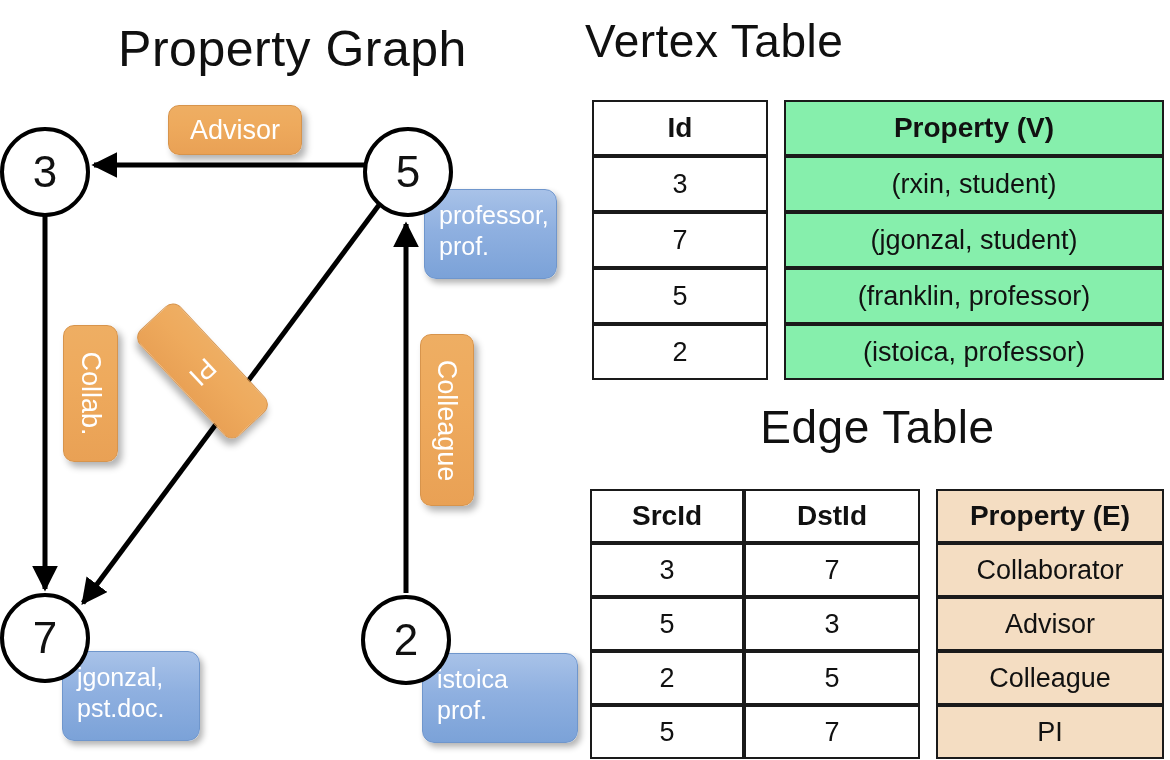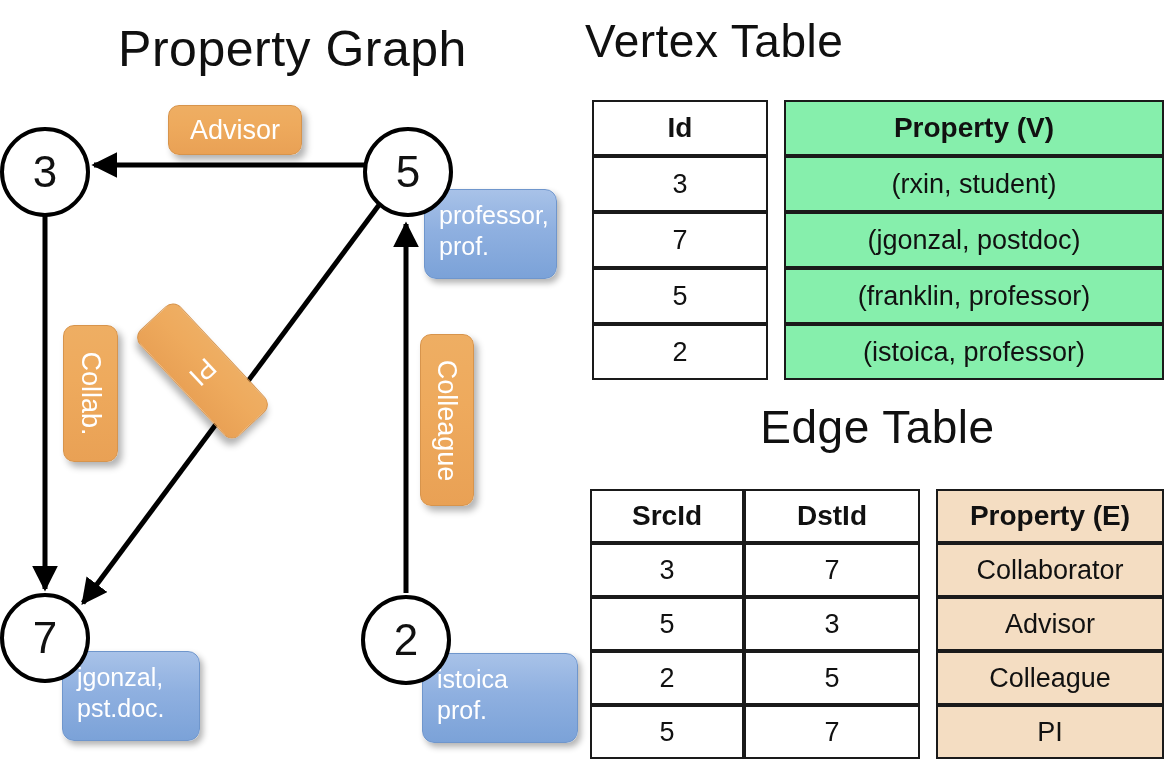--- a/index.html
+++ b/index.html
@@ -221,21 +221,21 @@
   </thead>
   <tbody>
     <tr>
       <td class="c-id">3</td>
       <td class="gapcol"></td>
       <td class="c-prop">(rxin, student)</td>
     </tr>
     <tr>
       <td class="c-id">7</td>
       <td class="gapcol"></td>
-      <td class="c-prop">(jgonzal, postdoc)</td>
+      <td class="c-prop">(jgonzal, student)</td>
     </tr>
     <tr>
       <td class="c-id">5</td>
       <td class="gapcol"></td>
       <td class="c-prop">(franklin, professor)</td>
     </tr>
     <tr>
       <td class="c-id">2</td>
       <td class="gapcol"></td>
       <td class="c-prop">(istoica, professor)</td>

